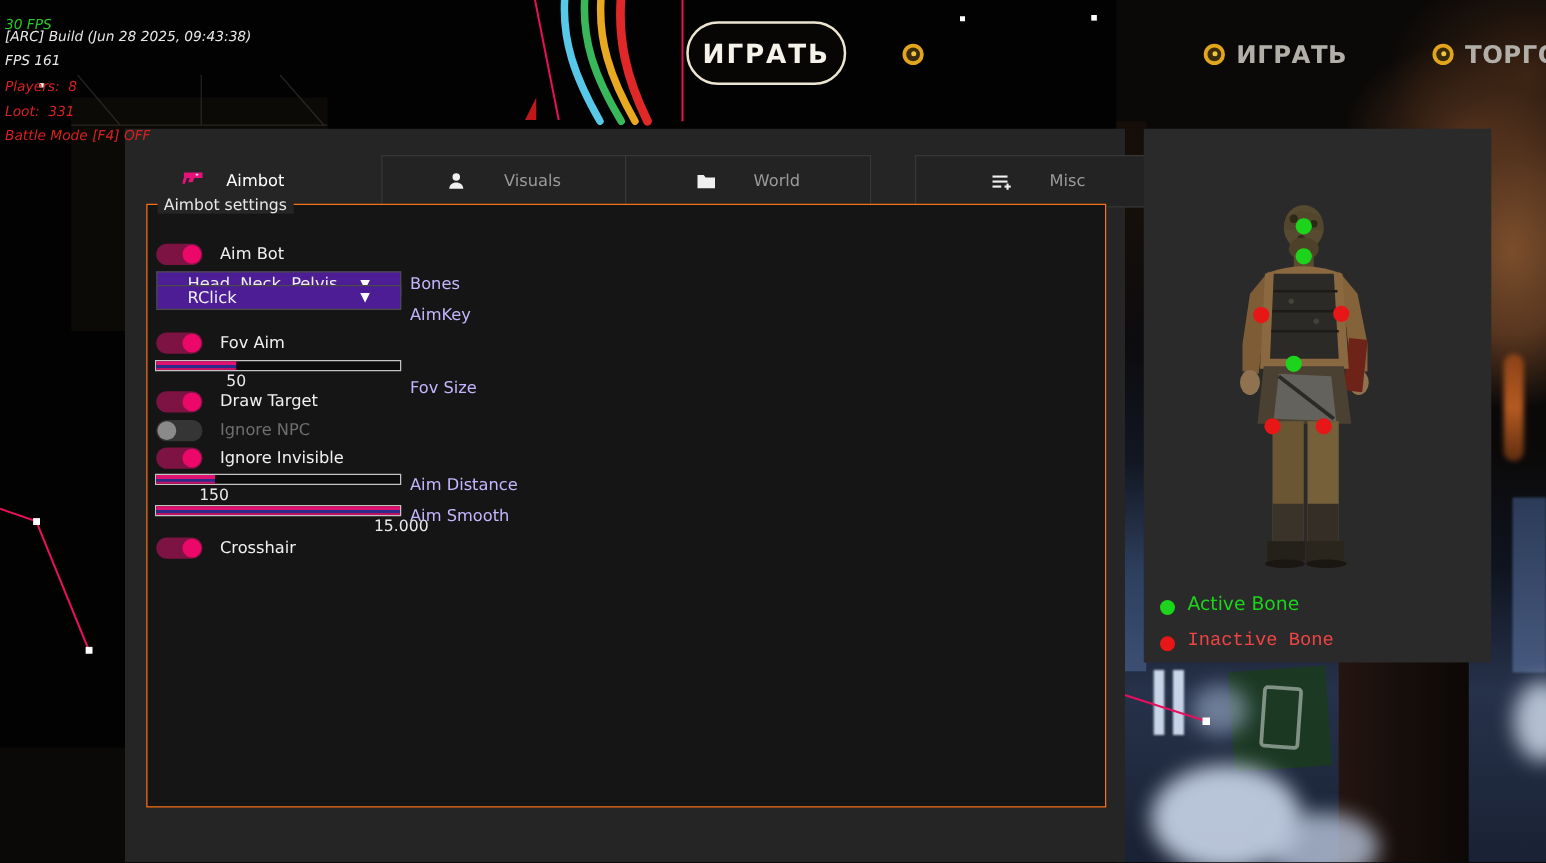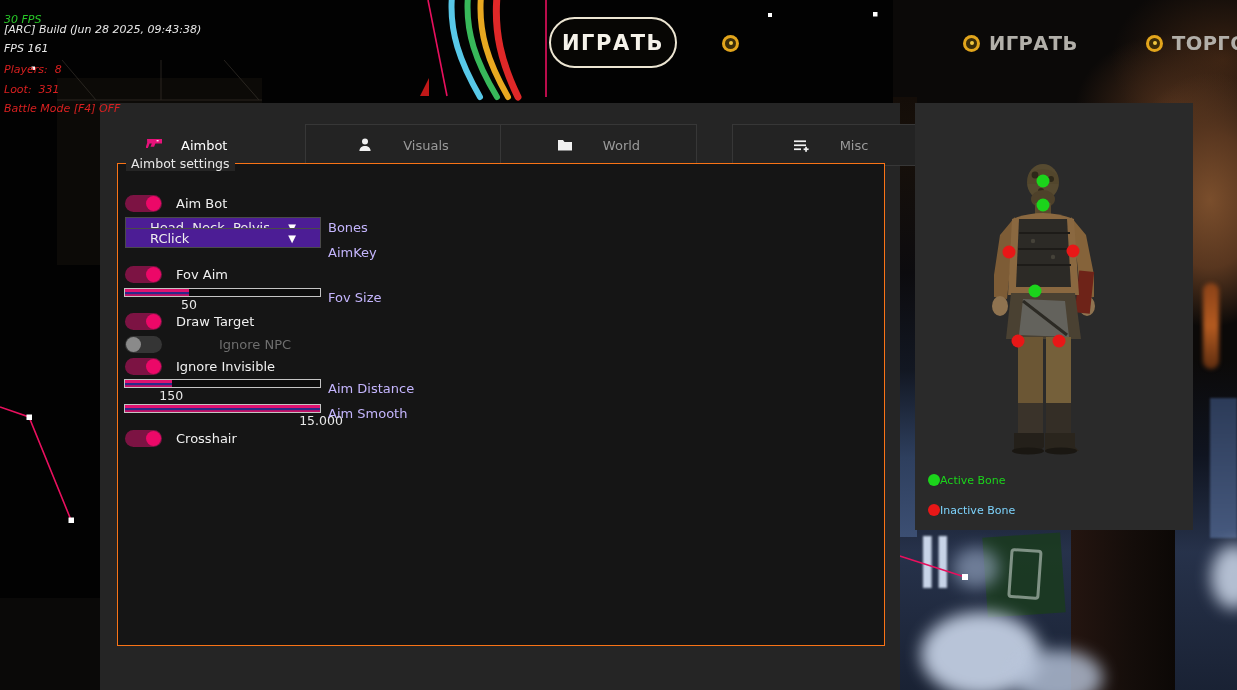--- a/index.html
+++ b/index.html
@@ -71,39 +71,39 @@
   .fieldset-legend{position:absolute;left:8px;top:-8px;padding:0 5px;background:#252525;
     color:#e8e8e8;font-size:12.5px;}
 
   .trow{position:absolute;left:7px;display:flex;align-items:center;gap:14px;height:18px;}
   .toggle{position:relative;width:37px;height:17px;border-radius:9px;background:#7c1343;cursor:pointer;flex:0 0 auto;}
   .toggle .knob{position:absolute;top:1px;width:15px;height:15px;border-radius:50%;background:#ec0868;}
   .toggle.on .knob{right:1px;}
   .toggle.off{background:#353535;}
   .toggle.off .knob{left:1px;background:#8a8a8a;}
   .tlabel{color:#f0f0f0;font-size:13px;white-space:nowrap;}
-  .trow.off .tlabel{color:#6e6e6e;margin-left:43px;}
+  .trow.off .tlabel{color:#6e6e6e;}
 
   .dd{position:absolute;left:7px;width:196px;height:20px;background:#4c1d95;border:1px solid #4a4a4a;
     display:flex;align-items:center;color:#eee;font-size:13px;padding:0 24px;cursor:pointer;}
   .dd .arrow{margin-left:auto;font-size:10px;color:#fff;}
   .side-label{position:absolute;left:210px;color:#c4b5fd;font-size:13px;white-space:nowrap;}
 
   .slider{position:absolute;left:6px;width:197px;height:24px;cursor:pointer;}
   .slider-track{position:relative;width:197px;height:9px;background:#0c0c0c;border:1px solid #c4c4c4;}
   .slider-fill{position:absolute;left:0;top:0;bottom:0;
     background:linear-gradient(180deg,#e01270 0%,#e01270 40%,#2b2b8a 48%,#2b2b8a 72%,#c21065 80%,#c21065 100%);}
   .slider-value{position:absolute;top:9px;transform:translateX(-50%);color:#e8e8e8;font-size:12.5px;white-space:nowrap;}
 
   
   .hitbox-panel{position:absolute;left:915px;top:103px;width:278px;height:427px;background:#2a2a2a;z-index:10;}
   .hitbox-title{position:absolute;left:0;top:8px;width:100%;text-align:center;color:#c4c4c4;font-size:12.5px;}
   .figure{position:absolute;left:0;top:0;}
   .hb-dot{position:absolute;width:13px;height:13px;border-radius:50%;transform:translate(-50%,-50%);}
-  .legend-row{position:absolute;left:13px;display:flex;align-items:flex-start;gap:0;font-size:11px;}
+  .legend-row{position:absolute;left:13px;display:flex;align-items:flex-end;gap:10px;font-size:15px;}
   .legend-dot{width:12px;height:12px;border-radius:50%;flex:0 0 auto;}
 </style>
 </head>
 <body>
 
 <div class="stage">
 
   <div class="scene-right">
     <div class="scene-window-lit"></div>
     <div class="scene-left-strip"></div>
@@ -247,21 +247,21 @@
           </div>
         <span class="tlabel">Fov Aim</span>
       </div>
 
       <div class="slider" style="top:124px">
         <div class="slider-track">
             <div class="slider-fill" style="width: 33%;"></div>
           </div>
         <div class="slider-value" style="left: 33%;">50</div>
       </div>
-      <span class="side-label" style="top:126px">Fov Size</span>
+      <span class="side-label" style="top:139px">Fov Size</span>
 
       <div class="trow on" style="top:148px">
         <div class="toggle on">
             <div class="knob"></div>
           </div>
         <span class="tlabel">Draw Target</span>
       </div>
 
       <div class="trow off" style="top:171px">
         <div class="toggle off">
@@ -355,17 +355,17 @@
         <div class="hb-dot inactive" style="left: 103px; top: 238px; background: rgb(232, 23, 23);"></div>
         <div class="hb-dot inactive" style="left: 144px; top: 238px; background: rgb(232, 23, 23);"></div>
       </div>
 
     <div class="legend-row" style="top:371px">
       <span class="legend-dot" style="background: rgb(27, 212, 27);"></span>
       <span class="legend-label" style="color: rgb(27, 212, 27);">Active Bone</span>
     </div>
     <div class="legend-row" style="top:401px">
       <span class="legend-dot" style="background: rgb(232, 23, 23);"></span>
-      <span class="legend-label" style="color: #7dd3fc;">Inactive Bone</span>
+      <span class="legend-label" style="color: #ef4444; font-family: Liberation Mono, monospace;">Inactive Bone</span>
     </div>
   </div>
 
 </div>
 
 </body></html>

